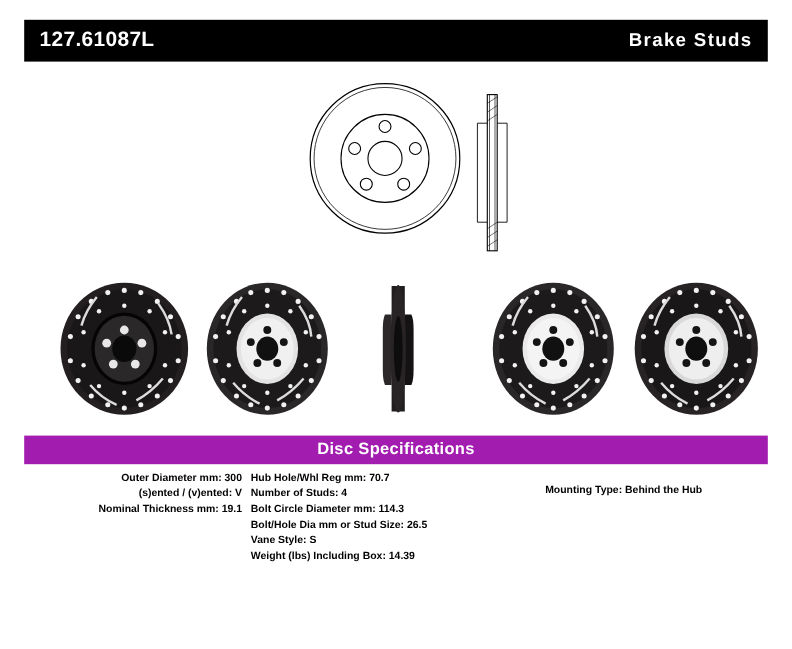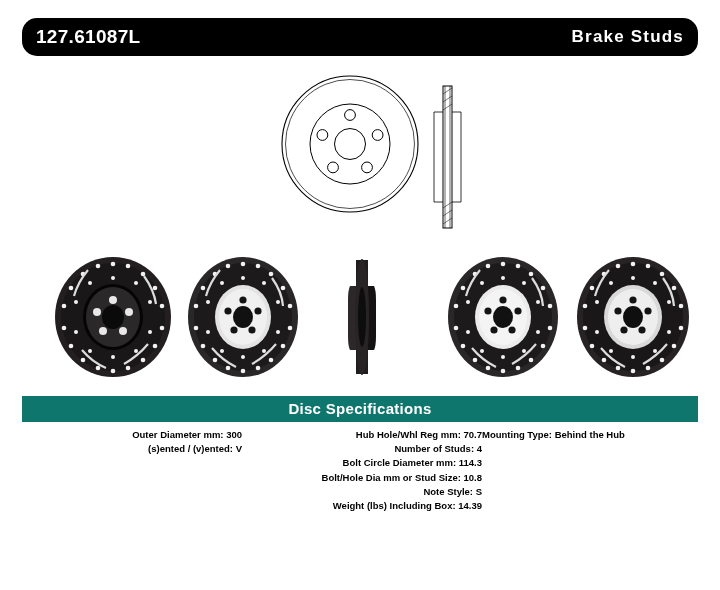--- a/index.html
+++ b/index.html
@@ -28,21 +28,20 @@
     top: 18px;
     width: 676px;
     height: 38px;
     background: #000000;
     color: #ffffff;
     display: flex;
     align-items: center;
     justify-content: space-between;
     padding: 0 14px;
     box-sizing: border-box;
-    border-radius: 15px;
   }
   .part-number {
     font-size: 19px;
     font-weight: bold;
     letter-spacing: 0.3px;
   }
   .header-title {
     font-size: 17px;
     font-weight: bold;
     letter-spacing: 1.2px;
@@ -85,58 +84,59 @@
   .rotor-4 { left: 420px; }
   .rotor-5 { left: 550px; }
 
   
   .spec-header {
     position: absolute;
     left: 22px;
     top: 396px;
     width: 676px;
     height: 26px;
-    background: #0f766e;
+    background: #a21caf;
     color: #ffffff;
     text-align: center;
     font-size: 15px;
     font-weight: bold;
     line-height: 26px;
     letter-spacing: 0.3px;
   }
 
   .spec-columns {
     position: absolute;
-    left: 28px;
+    left: 6px;
     top: 428px;
     width: 676px;
     display: flex;
     justify-content: flex-start;
   }
   .spec-col {
     font-size: 9.5px;
     font-weight: bold;
     line-height: 14.2px;
   }
   .spec-col-1 {
     width: 222px;
     text-align: right;
     padding-right: 8px;
     box-sizing: border-box;
   }
   .spec-col-2 {
     width: 232px;
-    text-align: right;
+    text-align: left;
     box-sizing: border-box;
   }
   .spec-col-3 {
     width: 222px;
-    text-align: left;
+    text-align: center;
     padding-right: 8px;
     box-sizing: border-box;
+    margin-top: 11px;
   }
   .spec-line {
     white-space: nowrap;
   }
 
   .note-row {
     position: absolute;
     left: 22px;
     top: 516px;
     width: 676px;
@@ -416,27 +416,28 @@
 
     </div>
   </div>
 
   <div class="spec-header">Disc Specifications</div>
 
   <div class="spec-columns">
     <div class="spec-col spec-col-1">
       <div class="spec-line">Outer Diameter mm: 300</div>
       <div class="spec-line">(s)ented / (v)ented: V</div>
+      <div class="spec-line">Nominal Thickness mm: 19.1</div>
     </div>
     <div class="spec-col spec-col-2">
       <div class="spec-line">Hub Hole/Whl Reg mm: 70.7</div>
       <div class="spec-line">Number of Studs: 4</div>
       <div class="spec-line">Bolt Circle Diameter mm: 114.3</div>
-      <div class="spec-line">Bolt/Hole Dia mm or Stud Size: 10.8</div>
-      <div class="spec-line">Note Style: S</div>
+      <div class="spec-line">Bolt/Hole Dia mm or Stud Size: 26.5</div>
+      <div class="spec-line">Vane Style: S</div>
       <div class="spec-line">Weight (lbs) Including Box: 14.39</div>
     </div>
     <div class="spec-col spec-col-3">
       <div class="spec-line">Mounting Type: Behind the Hub</div>
     </div>
   </div>
 
 
 </div>
 

